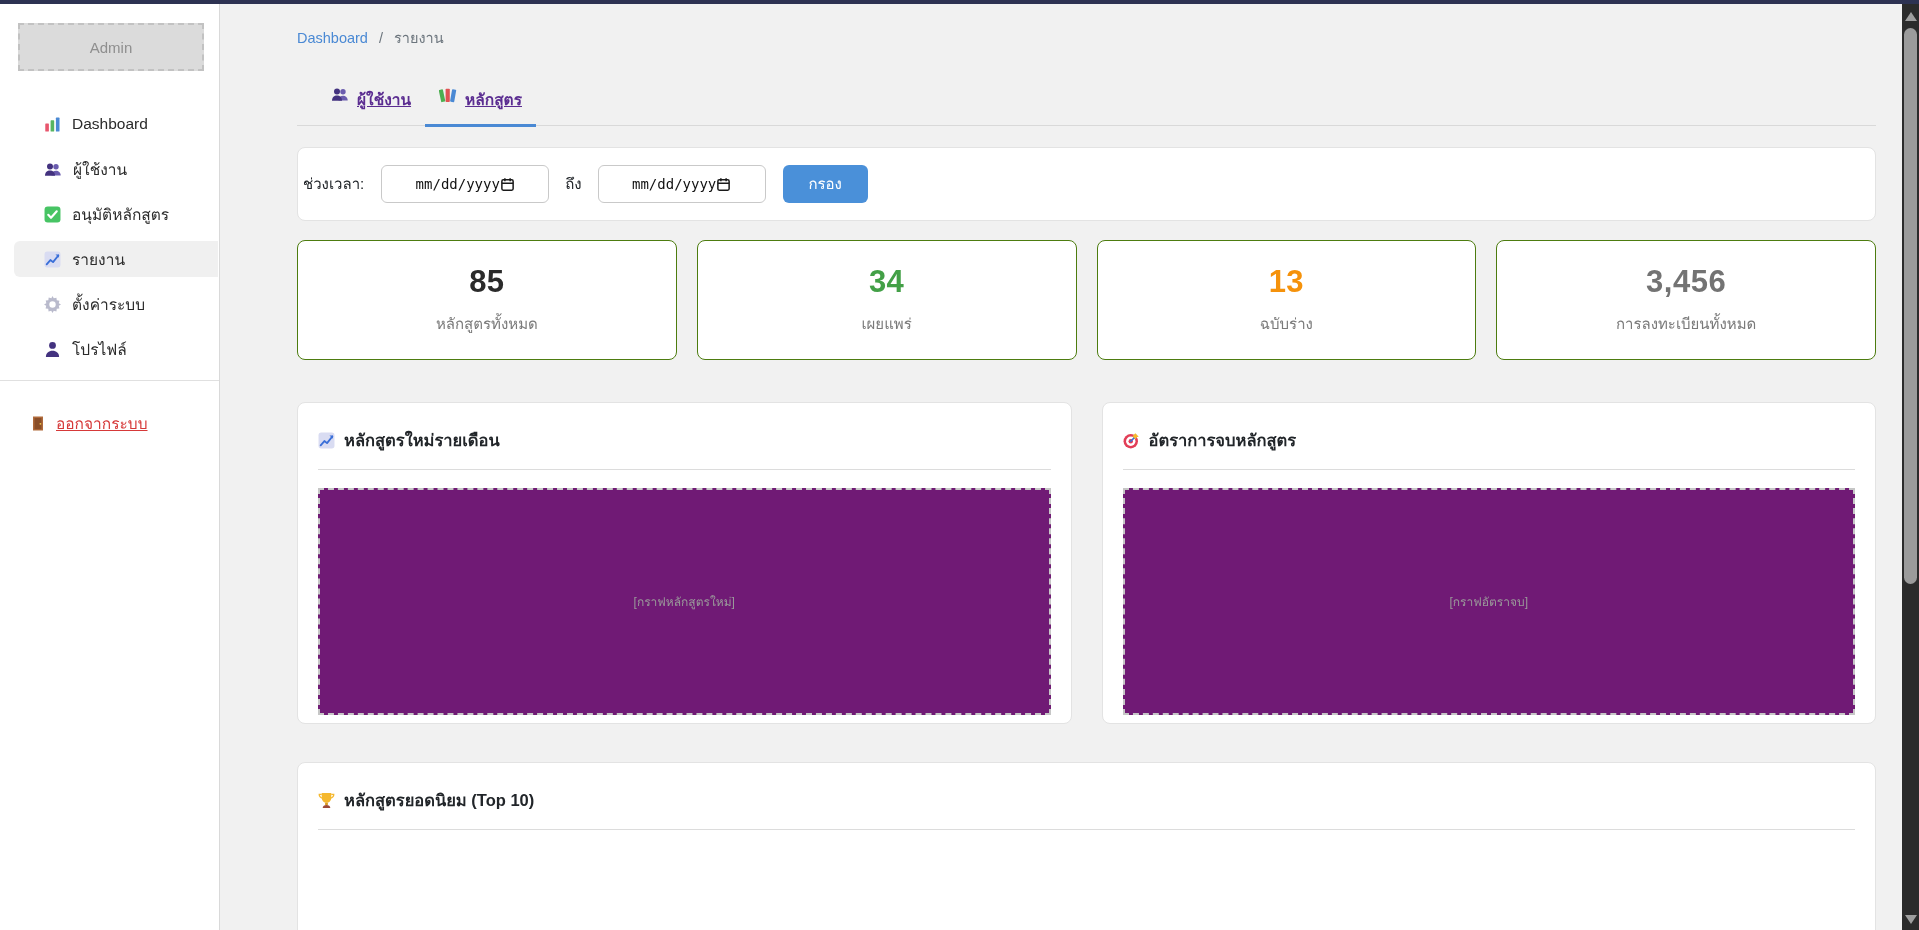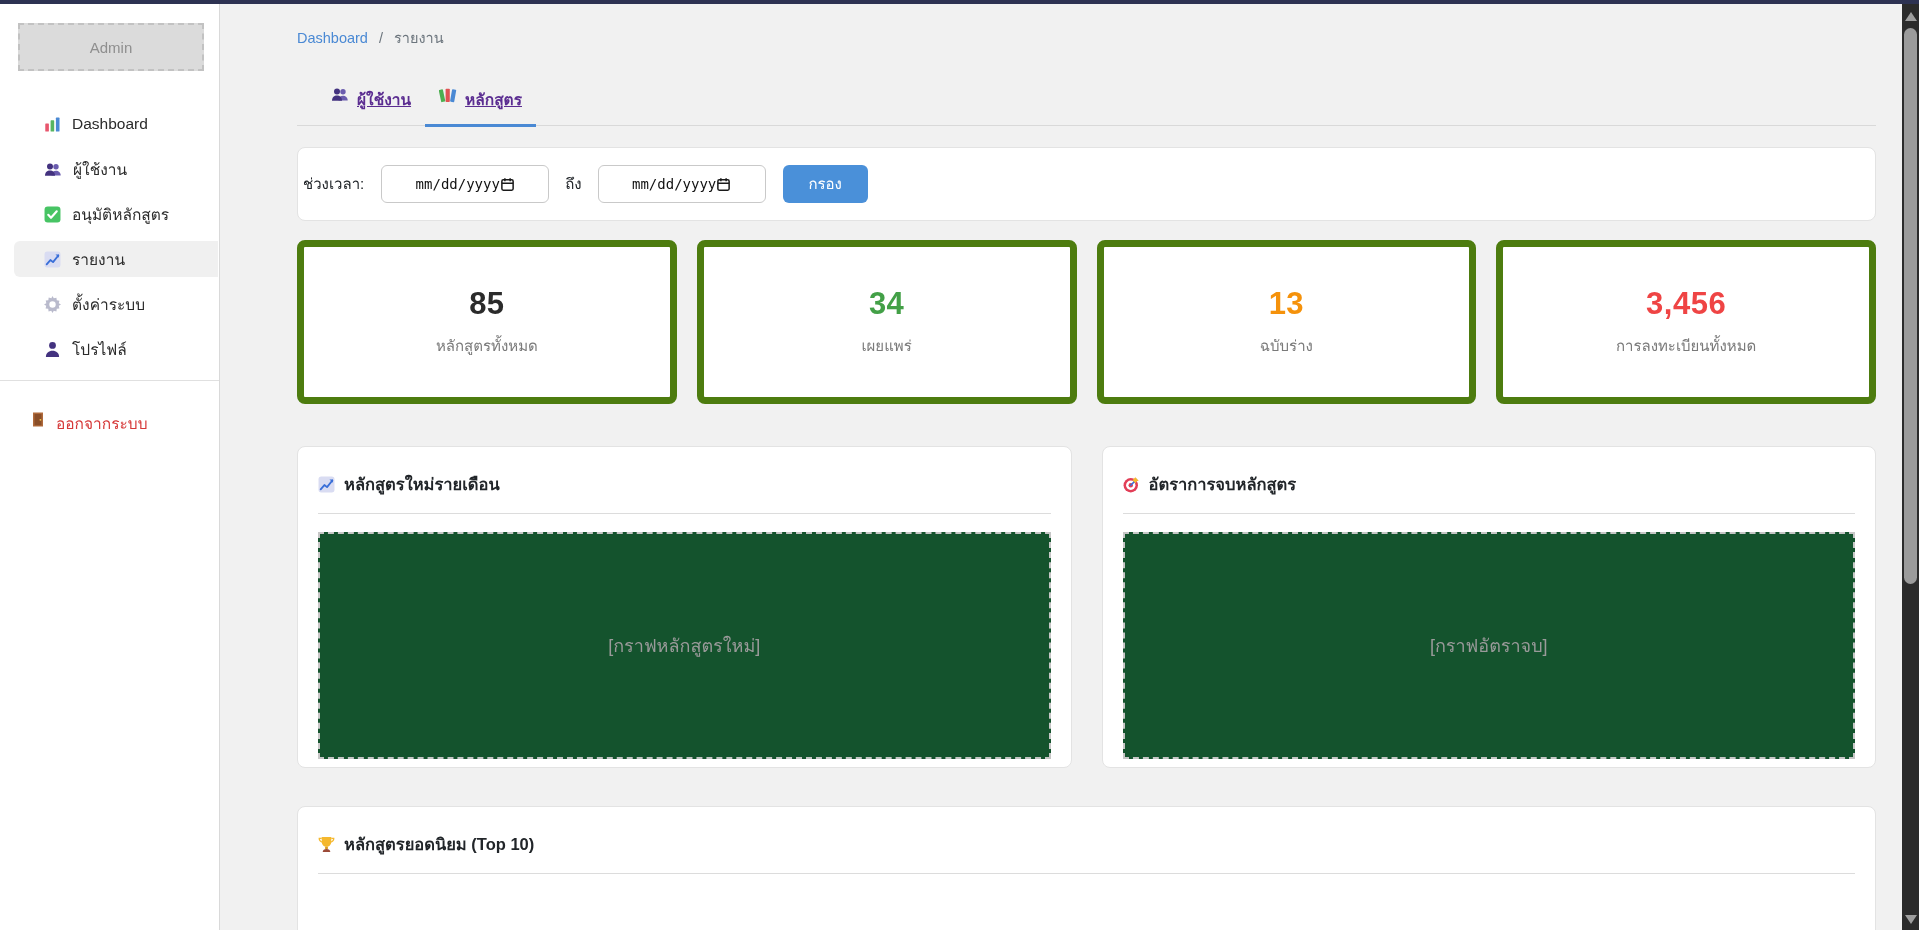--- a/index.html
+++ b/index.html
@@ -11,22 +11,22 @@
 
   
   .sidebar { width:220px; flex:none; background:#fff; border-right:1px solid #d9d9d9; }
   .admin-box { margin:19px 15px 0 18px; height:48px; background:#dbdbdb; border:2px dashed #c2c2c2;
                display:flex; align-items:center; justify-content:center; color:#8f8f8f; font-size:15px; }
   .nav { margin-top:35px; list-style:none; }
   .nav-item { display:flex; align-items:center; gap:11px; height:36px; padding-left:30px;
               margin:0 1px 9px 14px; font-size:15.5px; color:#2b2b2b; cursor:pointer; border-radius:6px 0 0 6px; }
   .nav-item.active { background:#f0f0f0; }
   .sidebar-divider { border:none; border-top:1px solid #e0e0e0; margin-top:13px; }
-  .logout { display:inline-flex; align-items:flex-start; gap:10px; margin:30px 0 0 30px;
-            color:#d63939; font-size:15.5px; cursor:pointer; }
+  .logout { display:inline-flex; align-items:center; gap:10px; margin:30px 0 0 30px;
+            color:#d63939; font-size:15.5px; text-decoration:underline; cursor:pointer; }
 
   .ic { flex:none; display:inline-block; }
 
   
   .main { flex:1; background:#f1f1f1; padding:22px 26px 0 77px; overflow:hidden; }
 
   .breadcrumb { font-size:14.5px; color:#6c757d; }
   .breadcrumb .bc-link { color:#4a89d4; text-decoration:none; cursor:pointer; }
   .breadcrumb .bc-sep { margin:0 7px; color:#6c757d; }
 
@@ -47,31 +47,31 @@
                  display:flex; align-items:center; padding:0 5px; }
   .filter-label { font-size:15px; margin-right:17px; }
   .to-label { font-size:15px; margin:0 16px; }
   .date-field { width:168px; height:38px; border:1px solid #c9c9c9; border-radius:6px; background:#fff;
                 display:flex; align-items:center; justify-content:center; padding:0 12px; cursor:text; }
   .date-field .date-text { font-family:"DejaVu Sans Mono","Liberation Mono",monospace; font-size:14px; color:#111; }
   .btn-filter { margin-left:17px; width:85px; height:38px; background:#4a90d9; color:#fff; border:none;
                 border-radius:6px; font-size:15px; cursor:pointer; font-family:inherit; }
 
   .stats-row { display:grid; grid-template-columns:repeat(4,1fr); gap:20px; margin-top:19px; }
-  .stat-card { background:#fff; border:7px solid #4d7c0f; border-radius:8px; height:164px;
+  .stat-card { background:#fff; border:1px solid #4d7c0f; border-radius:8px; height:120px;
                display:flex; flex-direction:column; align-items:center; justify-content:center; gap:12px; }
   .stat-value { font-size:31px; font-weight:bold; letter-spacing:0.5px; }
   .stat-label { font-size:15px; color:#7a7a7a; }
 
   .charts-row { display:grid; grid-template-columns:1fr 1fr; gap:30px; margin-top:42px; }
   .chart-panel { background:#fff; border:1px solid #e3e3e3; border-radius:8px; height:322px; padding:24px 20px 20px; }
   .panel-title { display:flex; align-items:center; gap:9px; font-size:16.5px; font-weight:bold; color:#212529; }
   .panel-divider { border:none; border-top:1px solid #dcdcdc; margin:16px 0 18px; }
-  .chart-placeholder { height:227px; background:#14532d; border:2px dashed #c6c6c6;
-                       display:flex; align-items:center; justify-content:center; color:#9a9a9a; font-size:18px;text-align:center; }
+  .chart-placeholder { height:227px; background:#701a75; border:2px dashed #c6c6c6;
+                       display:flex; align-items:center; justify-content:center; color:#9a9a9a; font-size:12px;text-align:center; }
 
   .top-panel { margin-top:38px; background:#fff; border:1px solid #e3e3e3; border-radius:8px 8px 0 0;
                height:220px; padding:24px 20px 0; }
 
   
   .scrollbar { width:17px; flex:none; background:#2b2b2b; position:relative; }
   .sb-arrow-up { position:absolute; top:8px; left:2.5px; width:0; height:0;
                  border-left:6px solid transparent; border-right:6px solid transparent; border-bottom:9px solid #9e9e9e; }
   .sb-thumb { position:absolute; top:24px; left:2px; width:13px; height:556px; background:#9b9b9b; border-radius:7px; }
   .sb-arrow-down { position:absolute; bottom:6px; left:2.5px; width:0; height:0;
@@ -206,21 +206,21 @@
       </div>
       <div class="stat-card">
         <div class="stat-value" style="color: rgb(67, 160, 71);">34</div>
         <div class="stat-label">เผยแพร่</div>
       </div>
       <div class="stat-card">
         <div class="stat-value" style="color: rgb(245, 146, 11);">13</div>
         <div class="stat-label">ฉบับร่าง</div>
       </div>
       <div class="stat-card">
-        <div class="stat-value" style="color: #ef4444;">3,456</div>
+        <div class="stat-value" style="color: #737373;">3,456</div>
         <div class="stat-label">การลงทะเบียนทั้งหมด</div>
       </div>
     </div>
 
     <div class="charts-row">
       <section class="chart-panel">
         <div class="panel-title">
           <svg class="ic" width="17" height="17" viewBox="0 0 16 16">
             <rect x="0.5" y="0.5" width="15" height="15" rx="2.5" fill="#d9dcf2"></rect>
             <path d="M2.5 12.5 6 8.5l2.5 2L13.5 4.2" stroke="#3a6fd8" stroke-width="1.7" fill="none" stroke-linecap="round" stroke-linejoin="round"></path>

